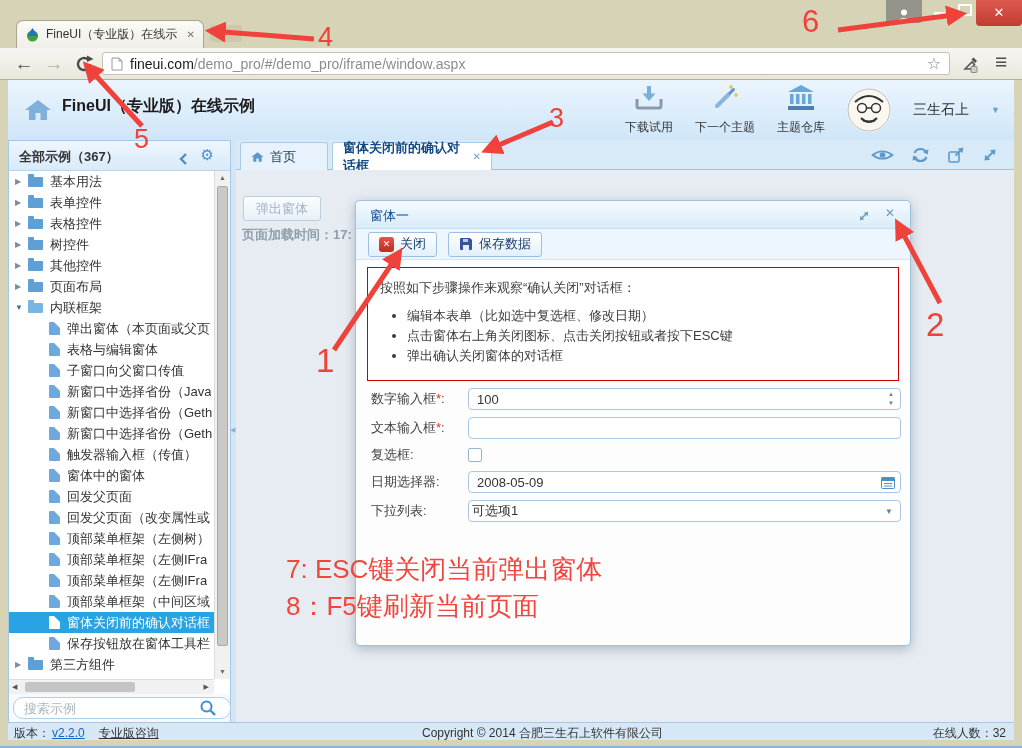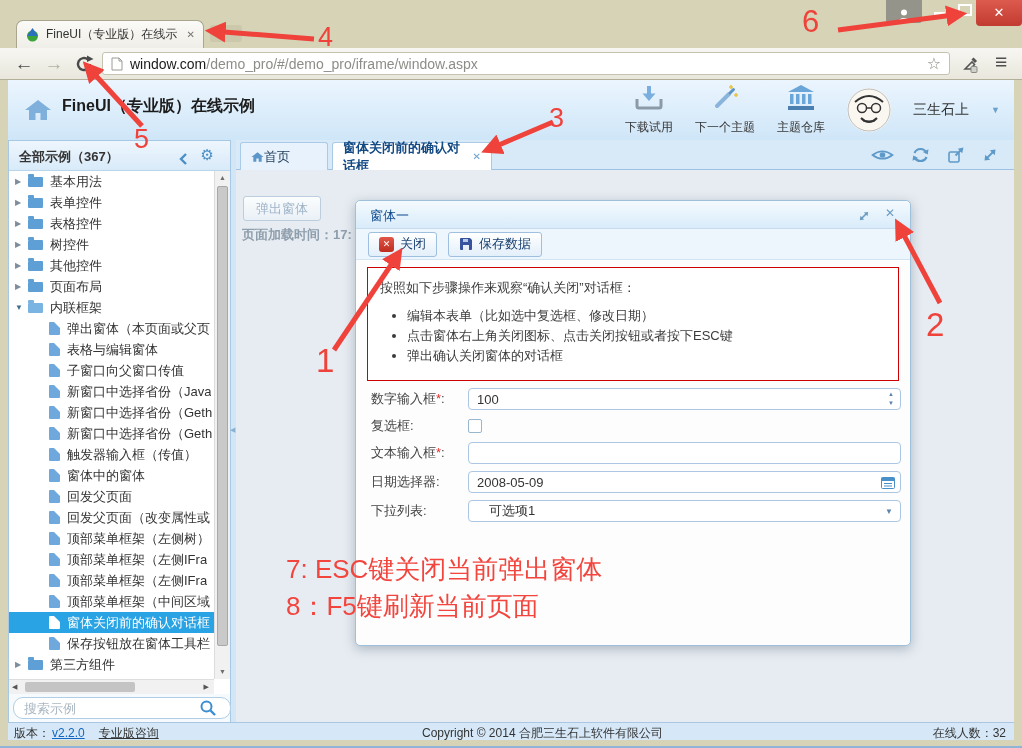--- a/index.html
+++ b/index.html
@@ -70,21 +70,21 @@
   .search::placeholder{color:#a8b6c2}
   .mag{position:absolute;right:14px;top:6px}
 
   .splitter{position:absolute;left:231px;top:140px;width:5px;height:582px;background:#d3e6f5}
   .split-ar{position:absolute;left:-1px;top:286px;font-size:7px;color:#89b0d2}
 
   
   .mainarea{position:absolute;left:236px;top:140px;width:778px;height:582px}
   .tabbar{position:absolute;left:0;top:0;width:100%;height:30px;background:#d8eaf8;border-bottom:1px solid #9dc2e4;box-sizing:border-box}
   .mtab{position:absolute;top:2px;height:28px;border:1px solid #a9cbe8;border-bottom:none;border-radius:3px 3px 0 0;display:flex;align-items:center;padding:0 10px;box-sizing:border-box;font-size:13px;color:#26415e}
-  .mtab.home{left:4px;width:88px;background:#e7f2fc;}
+  .mtab.home{left:4px;width:88px;background:#e7f2fc;gap:6px}
   .mtab.act{left:96px;width:160px;background:#fff;font-weight:bold;color:#134a84}
   .mtab .x{margin-left:9px;font-size:10px;color:#6aa0cc;font-weight:normal}
   .viewicons{position:absolute;right:16px;top:6px;display:flex;gap:17px;align-items:center}
   .content{position:absolute;left:0;top:30px;width:100%;height:552px;background:#e7ecf2;overflow:hidden}
   .popup-btn{position:absolute;left:7px;top:26px;width:78px;height:25px;border:1px solid #bccddd;border-radius:3px;background:linear-gradient(#fbfdfe,#e9f0f6);color:#9fb4c8;font-size:13px;text-align:center;line-height:24px;box-sizing:border-box}
   .loadtime{position:absolute;left:6px;top:56px;font-size:13px;font-weight:bold;color:#8e9eac}
 
   
   .modal{position:absolute;left:119px;top:30px;width:556px;height:446px;background:#fdfdfd;border:1px solid #9ec0da;border-radius:5px;box-shadow:0 3px 12px rgba(60,80,100,.35);z-index:5;box-sizing:border-box}
   .m-title{height:27px;background:linear-gradient(#f4fafe,#d9ecfa);border-bottom:1px solid #c6dcee;border-radius:5px 5px 0 0;position:relative}
@@ -99,21 +99,21 @@
   .notice .intro{margin-bottom:9px}
   .notice ul{margin:0 0 0 27px;padding:0}
   .notice li{line-height:20px}
   .frow{display:flex;align-items:center;margin:7px 0 0 15px}
   .flabel{width:97px;font-size:13px;color:#444;flex:0 0 auto}
   .req{color:#e03030}
   .fwrap{position:relative;width:433px;height:22px}
   .fi{width:433px;height:22px;box-sizing:border-box;border:1px solid #abc7e3;border-radius:4px;padding:0 22px 0 8px;font-size:13px;color:#333;background:#fff;outline:none;display:block}
   .spin{position:absolute;right:7px;top:2px;display:flex;flex-direction:column;font-size:6px;color:#5a84ad;line-height:9px;text-align:center}
   .cb{appearance:none;-webkit-appearance:none;width:14px;height:14px;margin:0;background:#fff;border:1px solid #98b6cc;border-radius:2px}
-  .fsel{width:433px;height:22px;box-sizing:border-box;border:1px solid #abc7e3;border-radius:4px;background:#fff;font-size:13px;color:#333;display:flex;align-items:center;padding:0 20px}
+  .fsel{width:433px;height:22px;box-sizing:border-box;border:1px solid #abc7e3;border-radius:4px;background:#fff;font-size:13px;color:#333;display:flex;align-items:center;padding:0 3px}
   .selcaret{position:absolute;right:8px;top:7px;font-size:8px;color:#5a84ad}
   .calic{position:absolute;right:6px;top:4px}
 
   
   .pagefooter{position:absolute;left:8px;top:722px;width:1006px;height:18px;background:#d6e8f7;border-top:1px solid #a9c7e3;box-sizing:border-box;font-size:12px;color:#333}
   .pf-version{position:absolute;left:6px;top:2px}
   .pf-vlink{color:#1467c0;text-decoration:underline;margin-left:2px}
   .pf-consult{color:#333;text-decoration:underline;margin-left:14px}
   .pf-copy{position:absolute;left:414px;top:2px}
   .pf-online{position:absolute;right:8px;top:2px}
@@ -167,21 +167,21 @@
       <svg width="20" height="20" viewBox="0 0 20 20">
           <path d="M16 10 a6 6 0 1 1 -2 -4.5" fill="none" stroke="#4a4a4a" stroke-width="2.4"></path>
           <polygon points="13,1.5 13,8 19.5,5" fill="#4a4a4a"></polygon>
         </svg>
     </div>
     <div class="addr">
       <svg width="12" height="14" viewBox="0 0 12 14">
           <path d="M1 1 h7 l3 3 v9 h-10 z" fill="#fff" stroke="#9a9a94"></path>
           <path d="M8 1 v3 h3" fill="none" stroke="#9a9a94"></path>
         </svg>
-      <span class="host">window.com</span>
+      <span class="host">fineui.com</span>
         <span class="path">/demo_pro/#/demo_pro/iframe/window.aspx</span>
       <span class="star">☆</span>
     </div>
     <div class="tool-ic" style="left:962px">
       <svg width="18" height="19" viewBox="0 0 18 19">
           <path d="M3 15 L10 8 l2.5 2.5 L8.5 15 z" fill="none" stroke="#555" stroke-width="1.6"></path>
           <path d="M10.5 4.5 l3.5 3.5" stroke="#555" stroke-width="3"></path>
           <rect x="9" y="12.5" width="6" height="6" rx="1" fill="#cfcfcb" stroke="#8a8a84"></rect>
         </svg>
     </div>
@@ -458,28 +458,28 @@
             <span class="flabel"><span>数字输入框</span><span class="req">*</span><span>:</span></span>
             <span class="fwrap">
               <input class="fi" value="100" style="">
               <span class="spin">
                   <span>▲</span>
                   <span>▼</span>
                 </span>
             </span>
           </div>
           <div class="frow">
-            <span class="flabel"><span>复选框</span><span>:</span></span>
-            <input type="checkbox" class="cb" style="">
-          </div>
-          <div class="frow">
             <span class="flabel"><span>文本输入框</span><span class="req">*</span><span>:</span></span>
             <span class="fwrap">
                 <input class="fi" style="">
               </span>
+          </div>
+          <div class="frow">
+            <span class="flabel"><span>复选框</span><span>:</span></span>
+            <input type="checkbox" class="cb" style="">
           </div>
           <div class="frow">
             <span class="flabel"><span>日期选择器</span><span>:</span></span>
             <span class="fwrap">
               <input class="fi" value="2008-05-09" style="">
               <span class="calic"><svg width="14" height="13" viewBox="0 0 14 13">
                     <rect x="0.5" y="1.5" width="13" height="11" rx="1" fill="#fff" stroke="#4a90c8"></rect>
                     <rect x="0.5" y="1.5" width="13" height="3.5" fill="#4a90c8"></rect>
                     <line x1="3" y1="7.5" x2="11" y2="7.5" stroke="#4a90c8"></line>
                     <line x1="3" y1="10" x2="11" y2="10" stroke="#4a90c8"></line>

